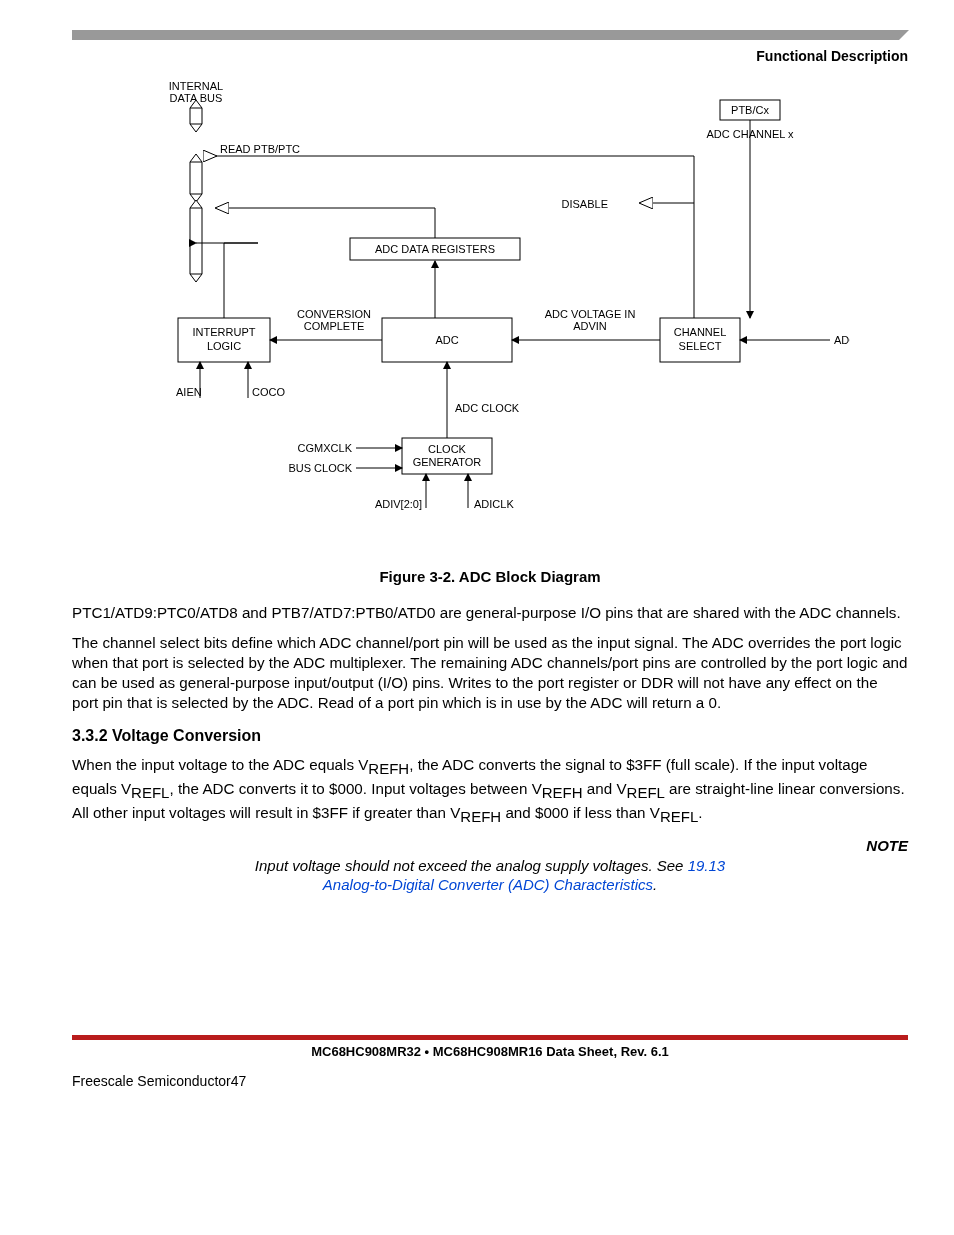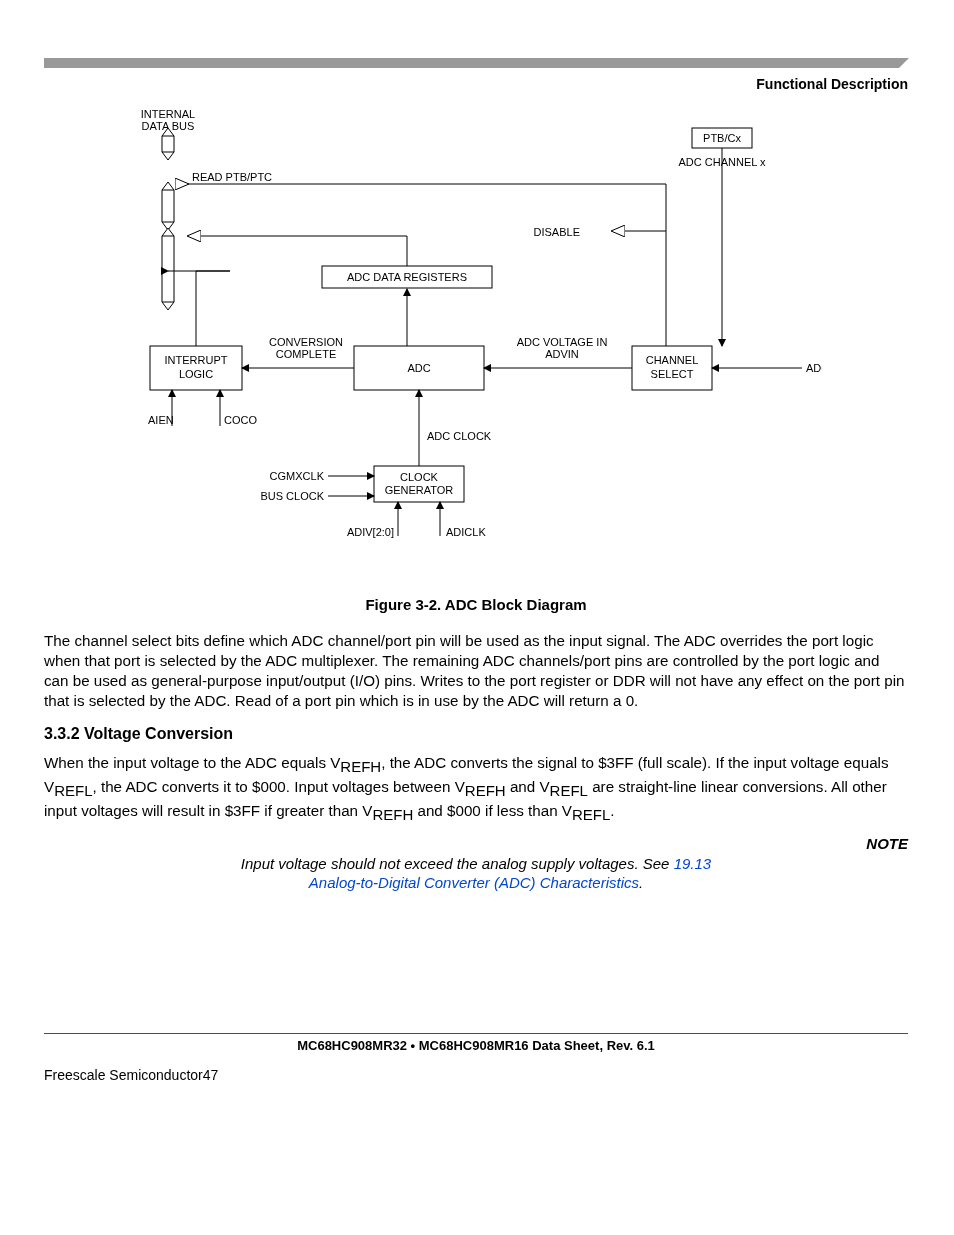--- a/index.html
+++ b/index.html
@@ -4,39 +4,39 @@
 <style>
   * { box-sizing: border-box; }
   body {
     margin: 0;
     background: #fff;
     font-family: Arial, Helvetica, sans-serif;
     font-size: 15px;
     color: #000;
     width: 954px;
   }
-  .page { padding: 30px 46px 30px 44px; position: relative; margin-top: 28px; }
+  .page { padding: 30px 46px 30px 72px; position: relative; }
   .topbar { height: 10px; background: #999; margin-bottom: 8px; position: relative; }
   .topbar::after {
     content: '';
     position: absolute;
     right: -1px; top: 0;
     border-top: 10px solid #999;
     border-right: 10px solid #fff;
   }
   .section-header { text-align: right; font-weight: bold; font-size: 14px; margin: 6px 0 14px; }
   .diagram-wrap { margin: 0 0 10px 58px; }
   .figure-caption { text-align: center; font-weight: bold; font-size: 15px; margin: 6px 0 18px; }
   h3.sub { font-size: 16px; font-weight: bold; margin: 14px 0 8px; }
   p.body { margin: 10px 0; line-height: 1.32; font-size: 15.2px; }
   .note-title { text-align: right; font-style: italic; font-weight: bold; margin: 8px 0 2px; }
   .note-body { margin: 0 auto; width: 480px; font-style: italic; line-height: 1.3; font-size: 15px; text-align: center; }
   a.xref { color: #0046d5; text-decoration: none; font-style: italic; }
   .sub-sup { font-size: 15px; vertical-align: sub; }
-  .footline { border-top: 1px solid #b91c1c; margin-top: 140px; padding-top: 4px; }
+  .footline { border-top: 5px solid #b91c1c; margin-top: 140px; padding-top: 4px; }
   .footline-inner1 { text-align: center; font-weight: bold; font-size: 13px; margin-bottom: 14px; }
   .footline-inner2 { display: flex; justify-content: flex-start; font-size: 14px; }
   svg { display: block; }
   text { font-family: Arial, Helvetica, sans-serif; }
 </style>
 </head>
 <body>
 
 <div class="page">
   <div class="topbar"></div>
@@ -141,20 +141,21 @@
 
       <line class="ln" x1="296" y1="430" x2="296" y2="396" marker-end="url(#arr)"></line>
       <text class="lbl" x="292" y="430" text-anchor="end">ADIV[2:0]</text>
       <line class="ln" x1="338" y1="430" x2="338" y2="396" marker-end="url(#arr)"></line>
       <text class="lbl" x="344" y="430">ADICLK</text>
     </svg>
   </div>
 
   <div class="figure-caption">Figure 3-2. ADC Block Diagram</div>
 
+  <p class="body">PTC1/ATD9:PTC0/ATD8 and PTB7/ATD7:PTB0/ATD0 are general-purpose I/O pins that are shared with the ADC channels.</p>
   <p class="body">The channel select bits define which ADC channel/port pin will be used as the input signal. The ADC overrides the port logic when that port is selected by the ADC multiplexer. The remaining ADC channels/port pins are controlled by the port logic and can be used as general-purpose input/output (I/O) pins. Writes to the port register or DDR will not have any effect on the port pin that is selected by the ADC. Read of a port pin which is in use by the ADC will return a 0.</p>
 
   <h3 class="sub">3.3.2  Voltage Conversion</h3>
   <p class="body">
     <span>When the input voltage to the ADC equals V</span><span class="sub-sup">REFH</span><span>, the ADC converts the signal to $3FF (full scale). If the input voltage equals V</span><span class="sub-sup">REFL</span><span>, the ADC converts it to $000. Input voltages between V</span><span class="sub-sup">REFH</span><span> and V</span><span class="sub-sup">REFL</span><span> are straight-line linear conversions. All other input voltages will result in $3FF if greater than V</span><span class="sub-sup">REFH</span><span> and $000 if less than V</span><span class="sub-sup">REFL</span><span>.</span>
   </p>
 
   <div class="note-title">NOTE</div>
   <div class="note-body">
     <span>Input voltage should not exceed the analog supply voltages. See </span><a href="#" class="xref">19.13 Analog-to-Digital Converter (ADC) Characteristics</a><span>.</span>

